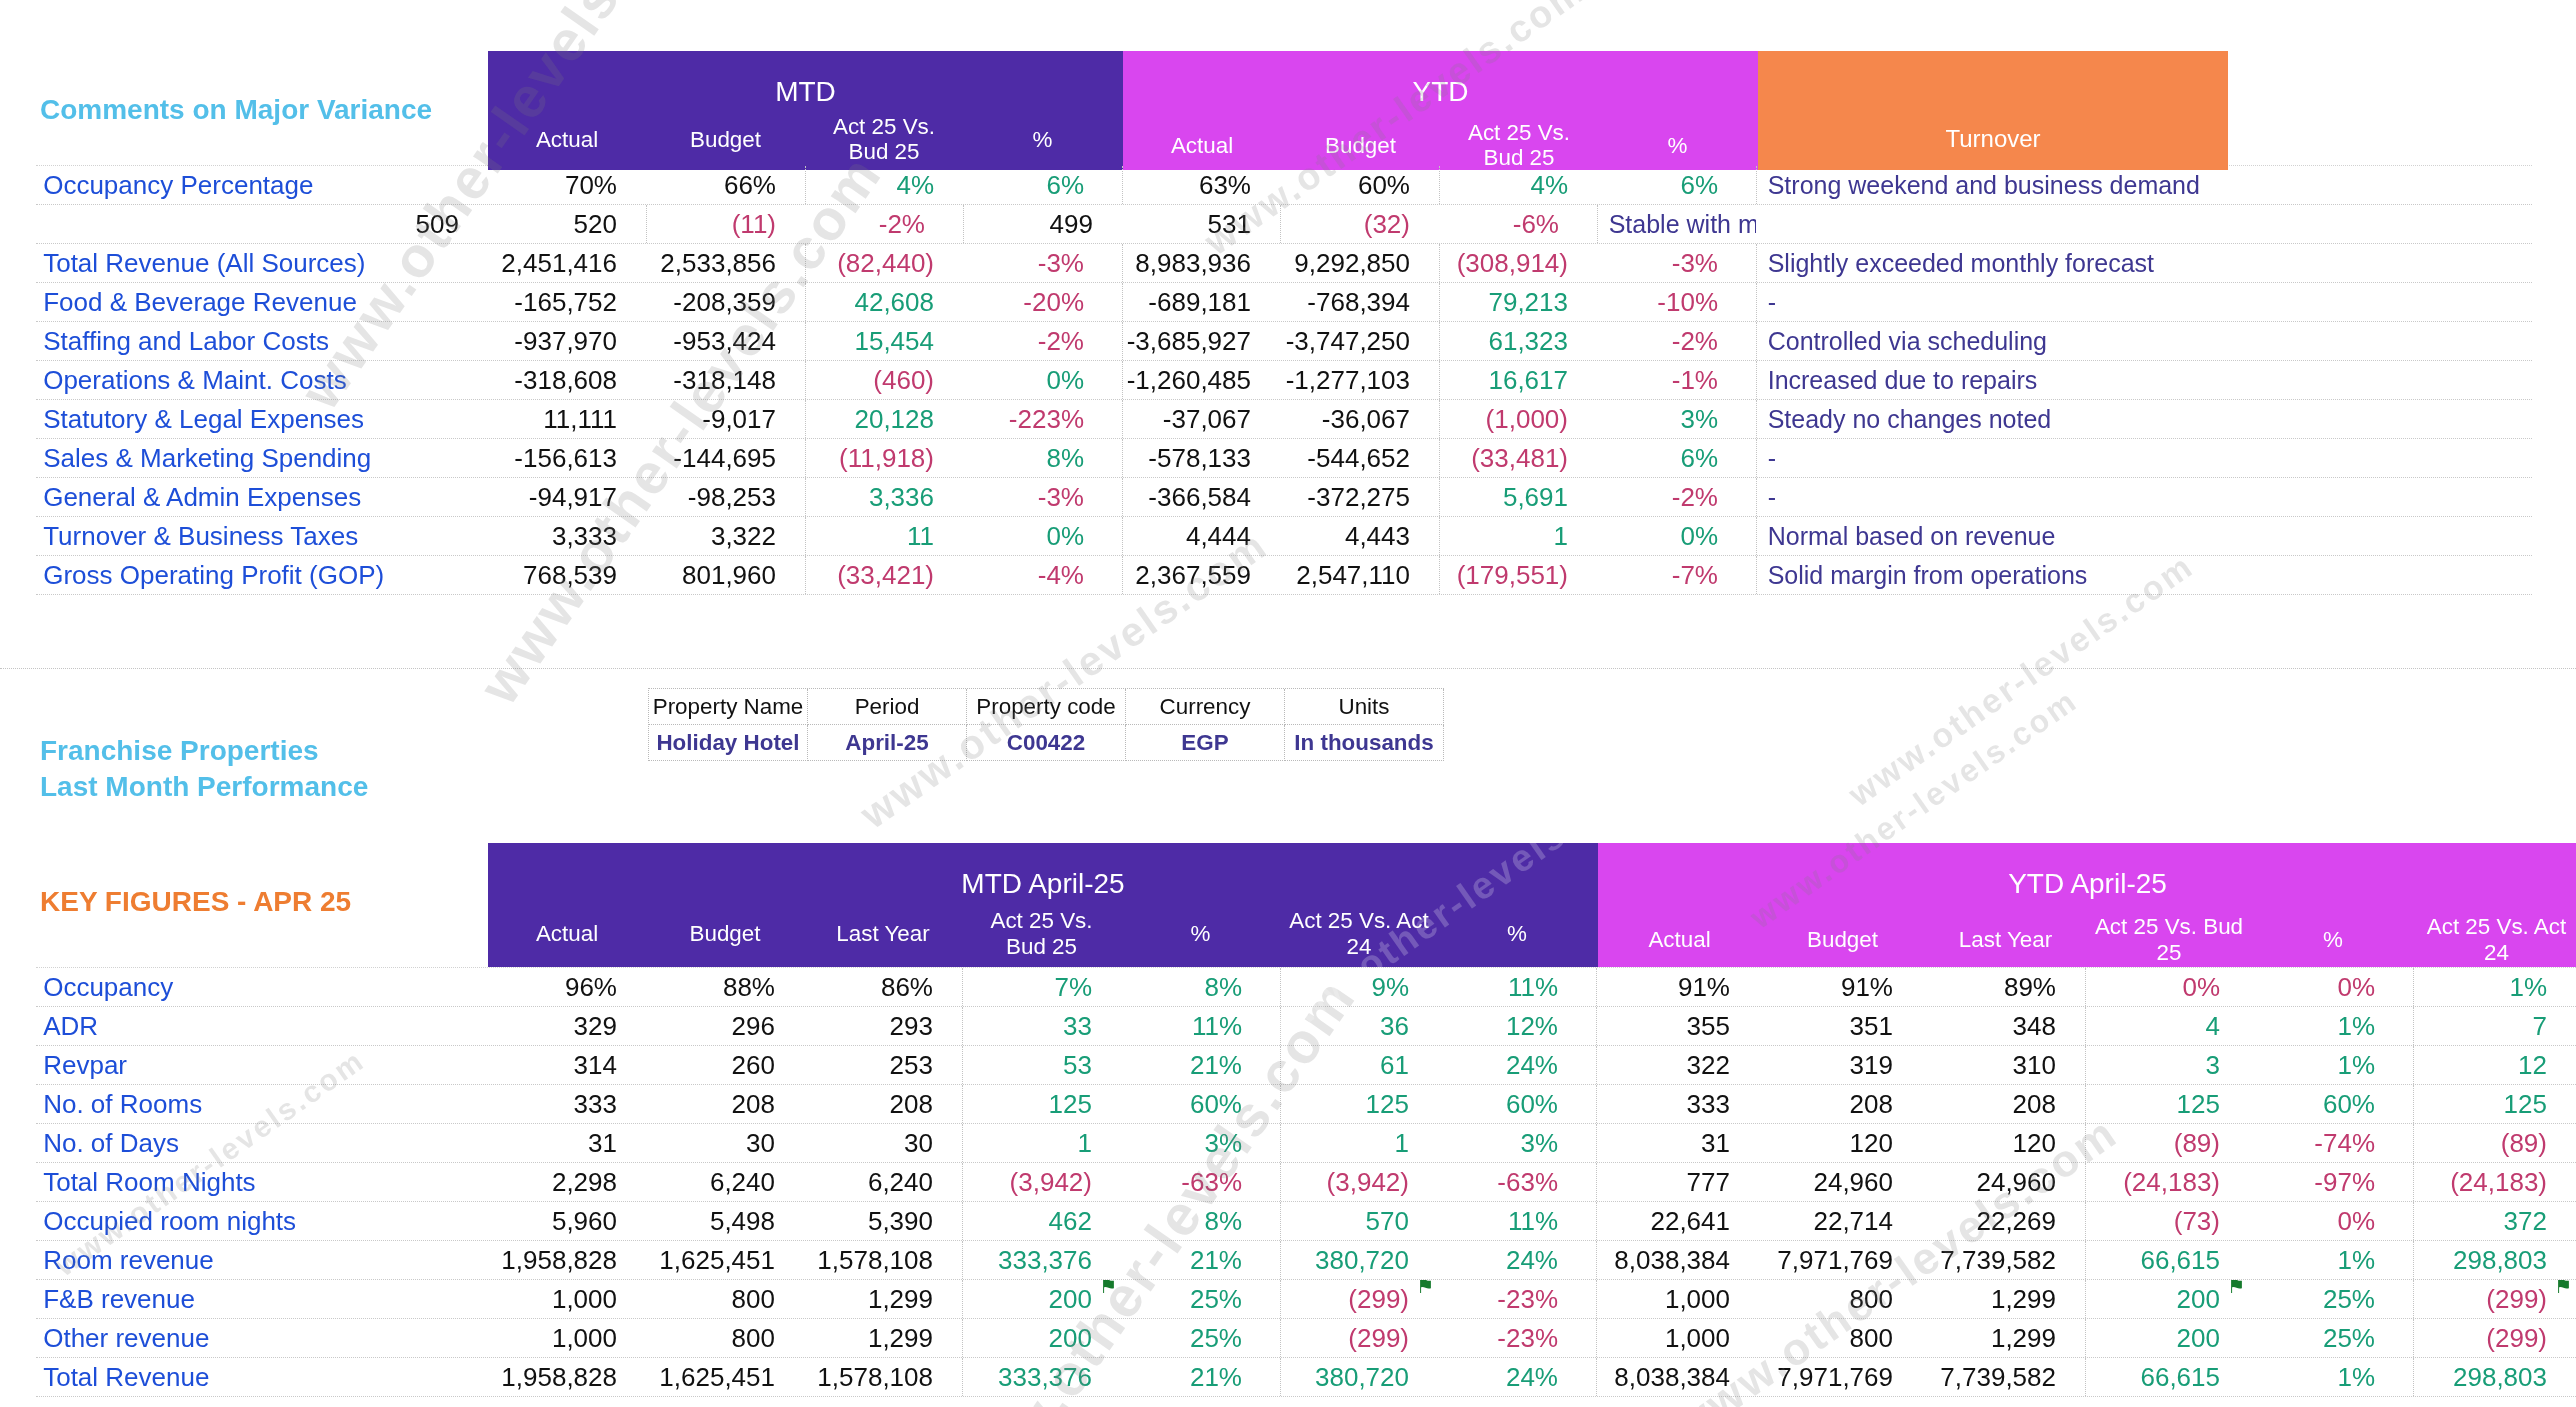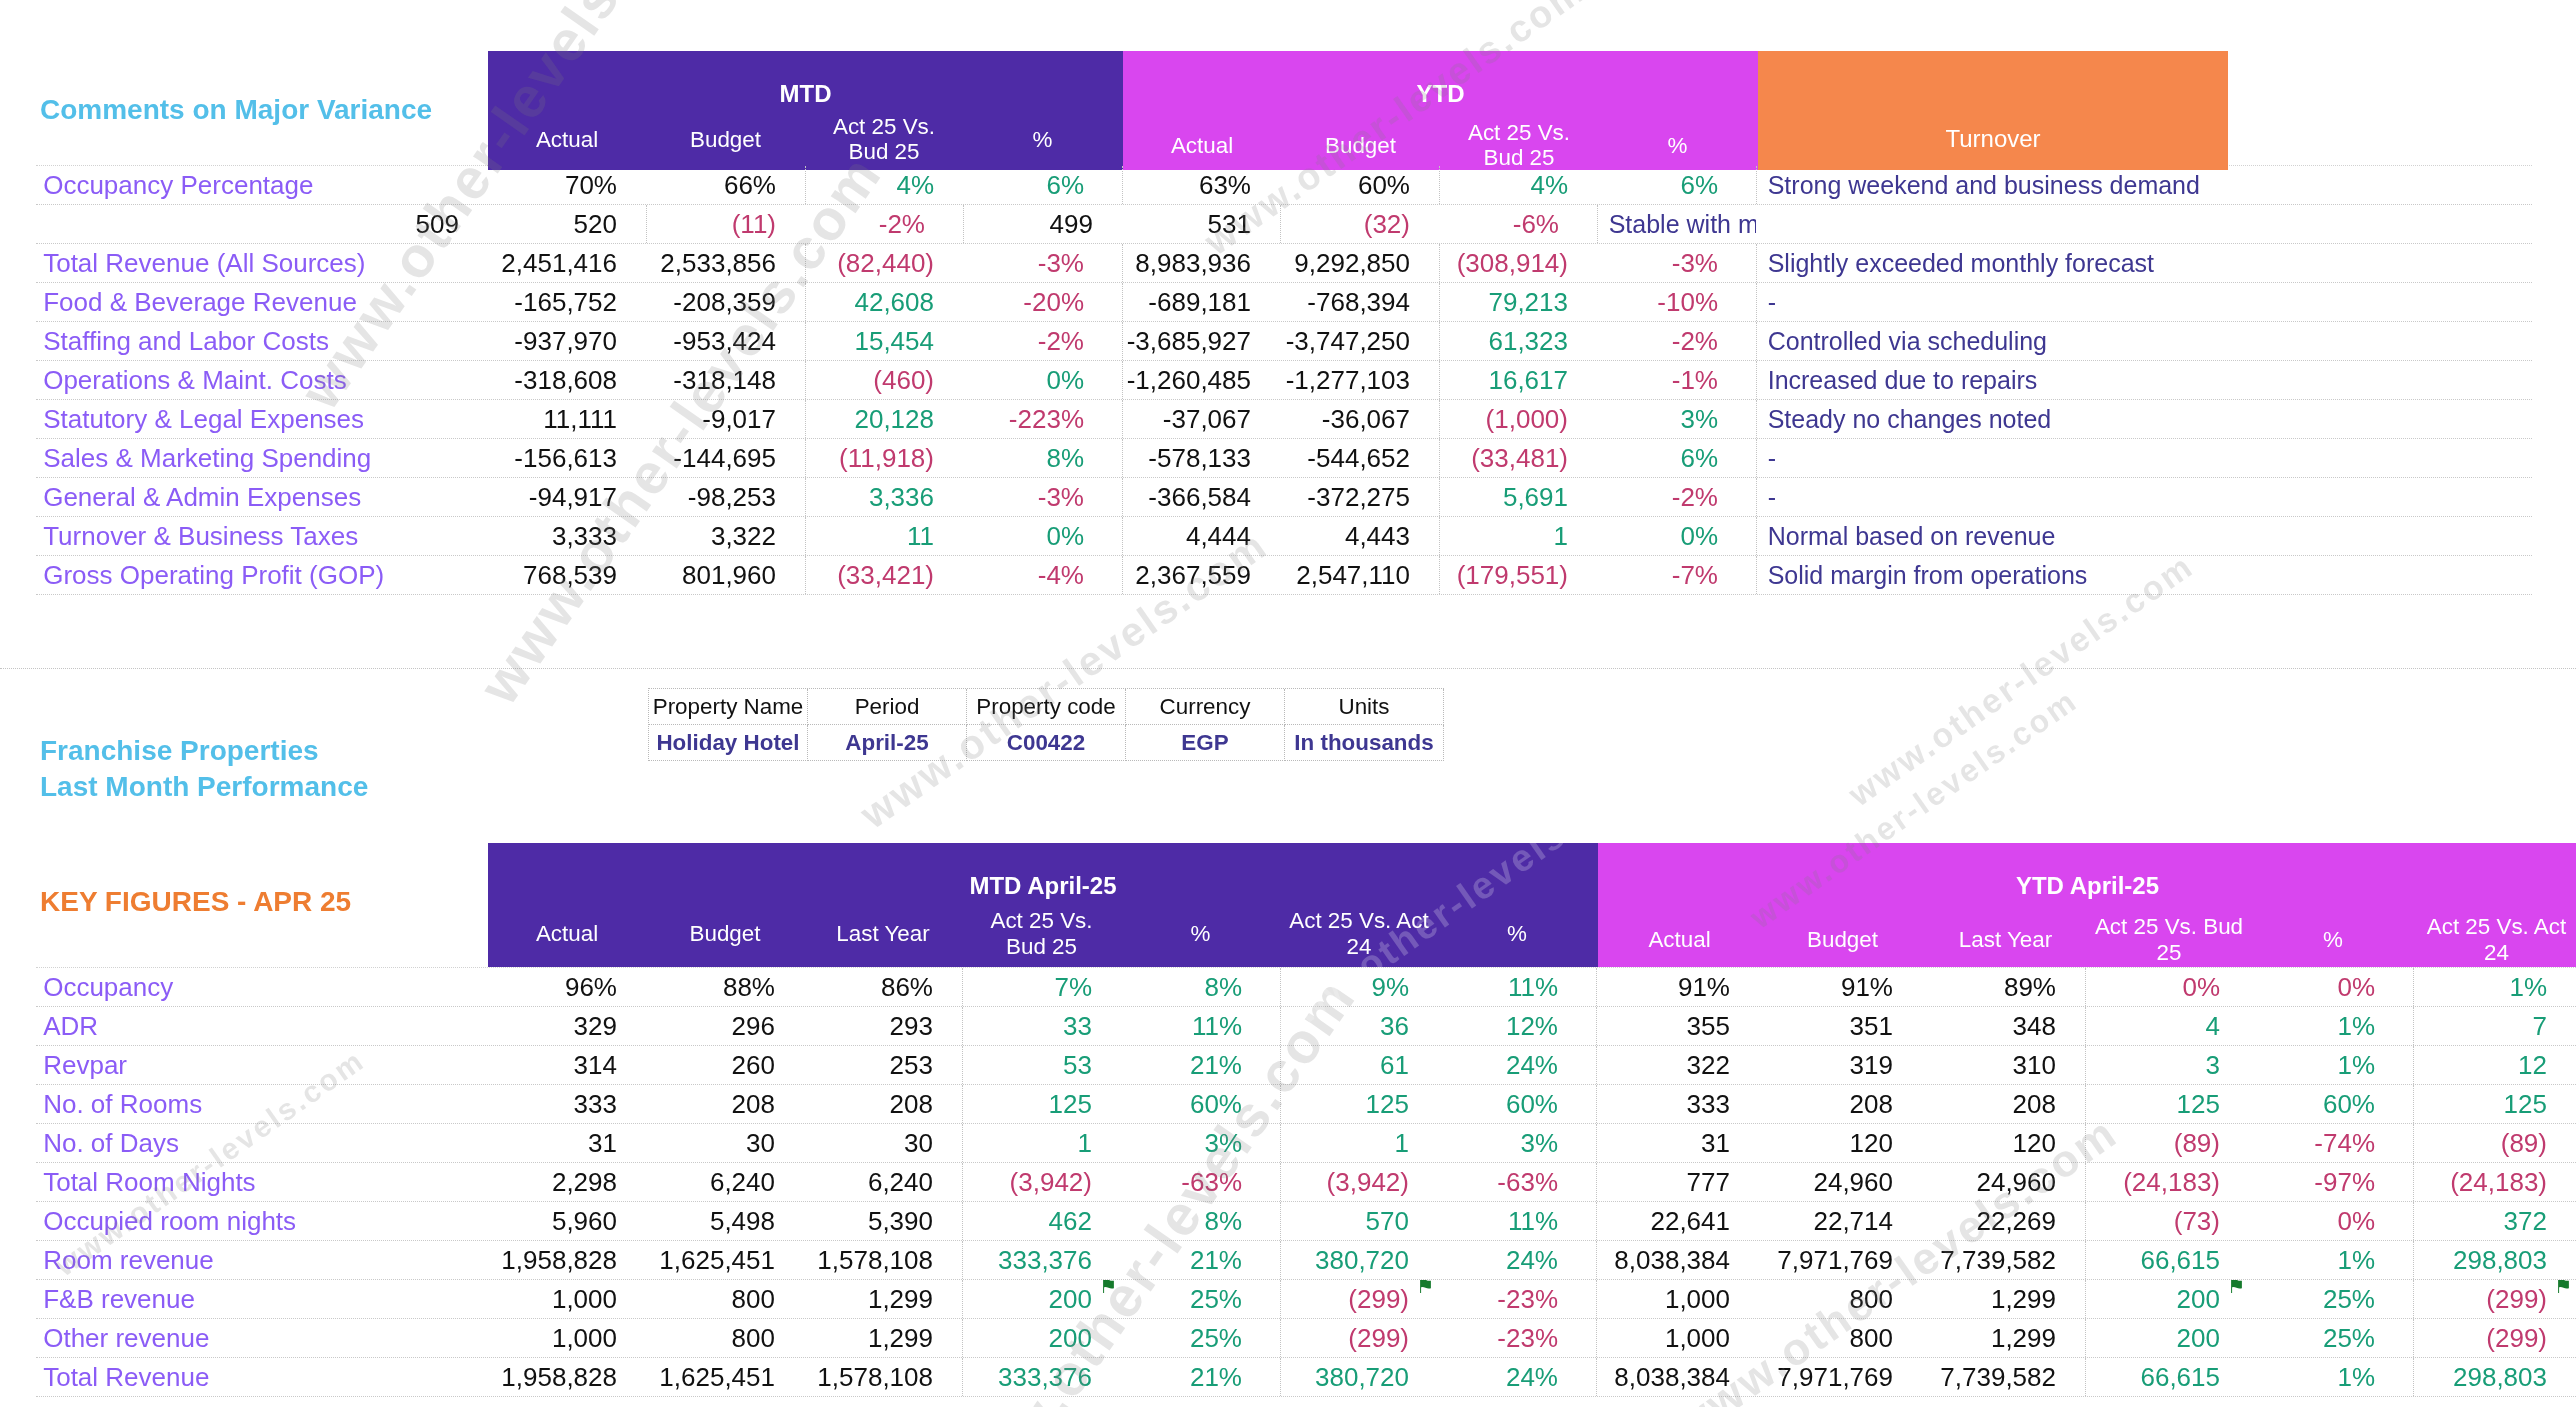--- a/index.html
+++ b/index.html
@@ -6,36 +6,36 @@
   body{
     width:2576px;height:1408px;position:relative;background:#ffffff;overflow:hidden;
     font-family:"Liberation Sans","DejaVu Sans",sans-serif;
     -webkit-font-smoothing:antialiased;
   }
   
   .abs{position:absolute;}
   .t-row{display:grid;height:38px;align-items:center;border-bottom:0.9px dotted #c9c9c9;}
   #t1-body .t-row:first-child,#t2-body .t-row:first-child{border-top:0.9px dotted #d2d2d2;}
   .cell{position:relative;font-size:26px;line-height:38px;white-space:nowrap;overflow:hidden;}
-  .lbl{color:#8b5cf6;padding-left:7.2px;}
+  .lbl{color:#1d4ed8;padding-left:7.2px;}
   .num{text-align:right;padding-right:29px;color:#111;}
   .pct{padding-right:38px;}
   .cmt{color:#3e3791;padding-left:10.7px;font-size:25px;}
   .sp{border:none;}
   .vl{border-left:0.9px dotted #c3c3c3;}
   .c-k{color:#111111;}
   .c-g{color:#189d77;}
   .c-r{color:#c03a6e;}
   .flag{position:absolute;top:-3.6px;right:3.6px;font-size:20.6px;line-height:20.6px;color:#157a2c;}
   
   .hgroup{display:flex;flex-direction:column;color:#fff;}
   .hg-purple{background:#4e2ba6;}
   .hg-navy{background:#d946ef;gap:12px;}
   .hg-orange{background:#f5874c;}
-  .glabel{height:48px;display:flex;align-items:flex-end;justify-content:center;font-weight:bold;font-size:24px;padding-top:9px;}
+  .glabel{height:48px;display:flex;align-items:flex-end;justify-content:center;font-weight:normal;font-size:28px;padding-top:9px;}
   .hcols{flex:1;display:grid;align-items:center;}
   .hcol{text-align:center;font-size:22.4px;line-height:1.12;padding:0 7.2px;white-space:normal;}
   .cmt-head{flex:1;display:flex;align-items:center;justify-content:center;font-size:24px;}
   
   #t1{left:36px;top:51px;width:2496px;}
   #t1-head{display:grid;grid-template-columns:452px 635px 635px 470px 304px;height:114px;}
   #t1-mtd-cols,#t1-ytd-cols{grid-template-columns:158px 159px 158px 159px;}
   .t1-row{grid-template-columns:452px 158px 159px 158px 159px 158px 159px 158px 159px 470px 304px;}
   #t1-title{left:40px;top:92px;}
   .title-blue{color:#53bfe9;font-weight:bold;font-size:28px;line-height:36px;}

